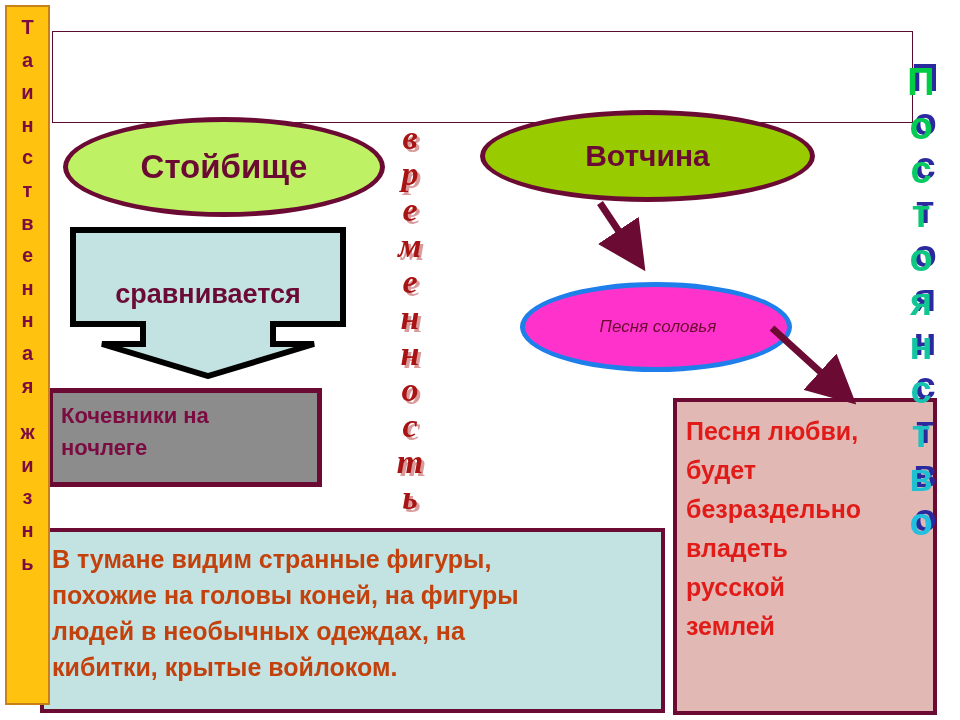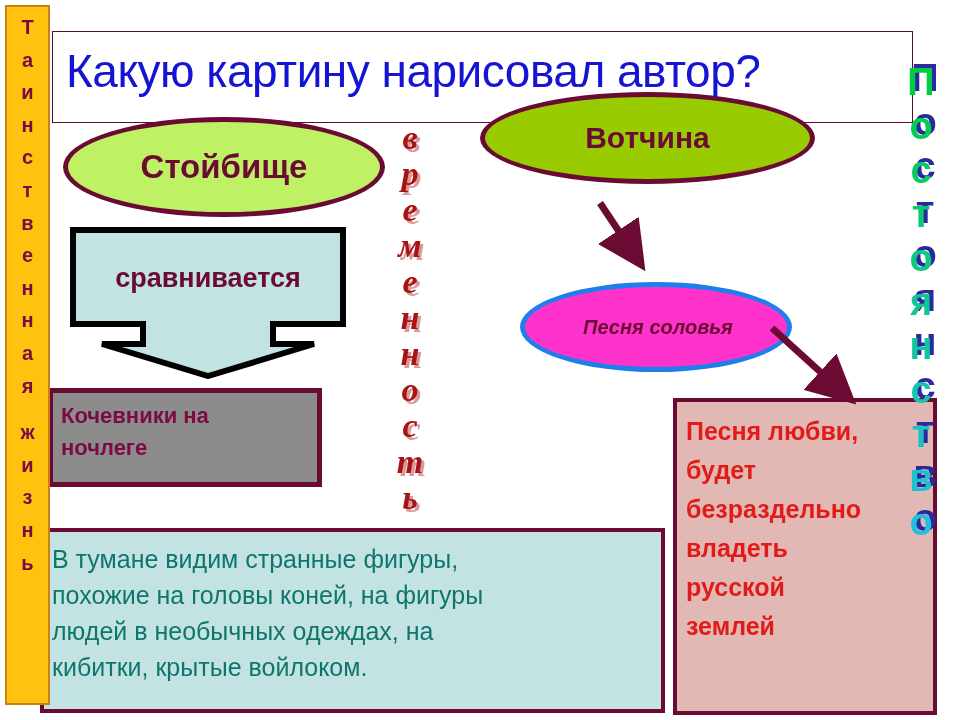--- a/index.html
+++ b/index.html
@@ -48,43 +48,43 @@
   }
   #ellipse-stoybishche{
     left:63px;top:117px;width:322px;height:100px;
     background:#bef264;border:5px solid #6B0B33;
     z-index:7;
   }
   #ellipse-stoybishche span{
     color:#6B0B33;font-size:33px;font-weight:bold;
   }
   #ellipse-votchina{
-    left:480px;top:92px;width:335px;height:92px;
+    left:480px;top:110px;width:335px;height:92px;
     background:#99CC00;border:5px solid #6B0B33;
     z-index:5;
   }
   #ellipse-votchina span{
     color:#6B0B33;font-size:30px;font-weight:bold;
   }
   #ellipse-pesnya{
     left:520px;top:282px;width:272px;height:90px;
     background:#FF33CC;border:5px solid #1E7FEA;
     z-index:5;
   }
   #ellipse-pesnya span{
-    color:#6B0B33;font-size:20px;font-weight:bold;font-style:italic;
+    color:#6B0B33;font-size:17px;font-weight:normal;font-style:italic;
     padding-left:4px;
   }
 
   
   #compare-arrow{
     position:absolute;left:70px;top:227px;width:276px;height:152px;z-index:4;
   }
   #compare-label{
-    position:absolute;left:70px;top:255px;width:276px;height:46px;
+    position:absolute;left:70px;top:271px;width:276px;height:46px;
     color:#6B0B33;font-size:27px;font-weight:bold;text-align:center;
     line-height:46px;z-index:5;
   }
 
   
   #gray-box{
     position:absolute;left:48px;top:388px;width:274px;height:99px;
     background:#8C8C8C;border:5px solid #6B0B33;box-sizing:border-box;
     z-index:6;padding:7px 6px 16px 8px;
   }
@@ -93,21 +93,21 @@
     white-space:nowrap;
   }
 
   
   #blue-box{
     position:absolute;left:40px;top:528px;width:625px;height:185px;
     background:#C3E2E2;border:4px solid #6B0B33;box-sizing:border-box;
     z-index:4;padding:9px 6px 0 8px;
   }
   #blue-box .line{
-    color:#0f766e;font-size:25px;font-weight:normal;line-height:36px;
+    color:#c2410c;font-size:25px;font-weight:bold;line-height:36px;
     white-space:nowrap;
   }
 
   
   #pink-box{
     position:absolute;left:673px;top:398px;width:264px;height:317px;
     background:#E2B8B4;border:4px solid #6B0B33;box-sizing:border-box;
     z-index:4;padding:10px 4px 0 9px;
   }
   #pink-box .line{
@@ -133,21 +133,20 @@
 
   
   #arrow-layer{position:absolute;left:0;top:0;width:960px;height:720px;z-index:6;pointer-events:none;}
 </style>
 </head>
 <body>
 
 <div id="slide">
 
   <div id="title-frame"></div>
-  <div id="title-text">Какую картину нарисовал автор?</div>
 
   <div id="left-bar">
     <div class="vch">Т</div>
     <div class="vch">а</div>
     <div class="vch">и</div>
     <div class="vch">н</div>
     <div class="vch">с</div>
     <div class="vch">т</div>
     <div class="vch">в</div>
     <div class="vch">е</div>

